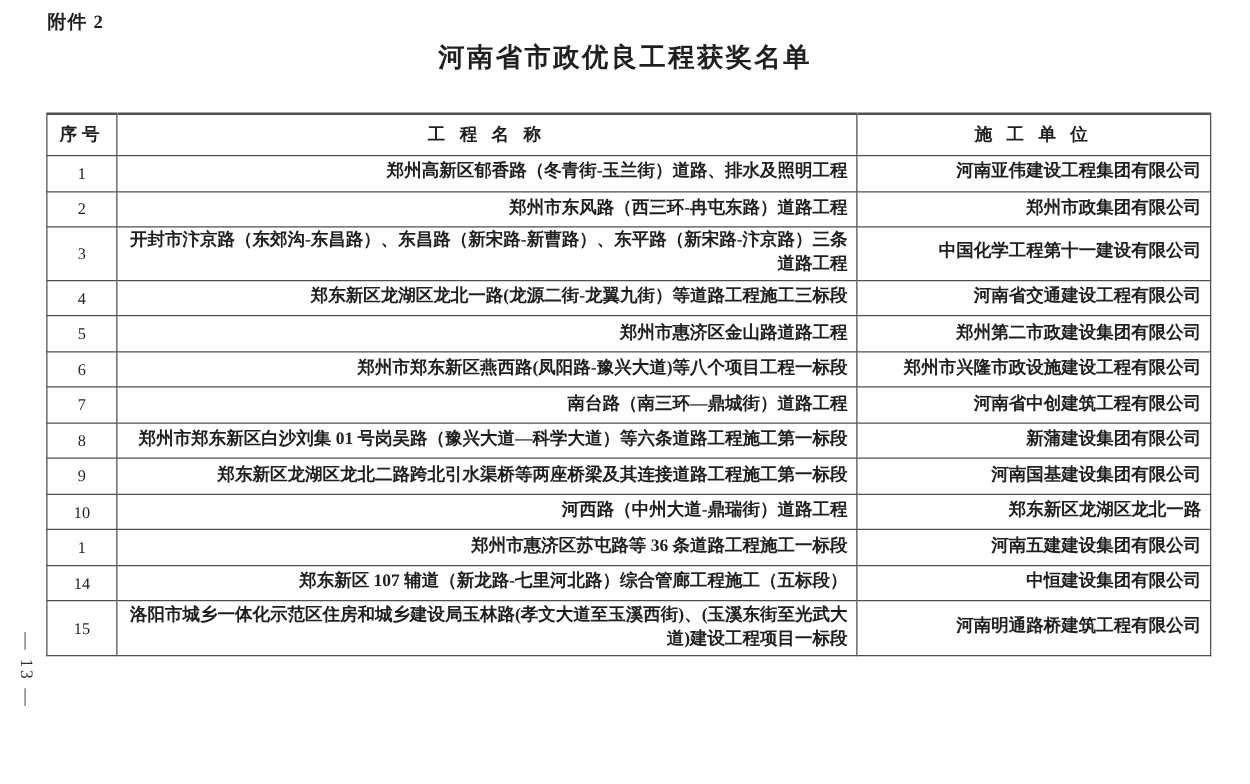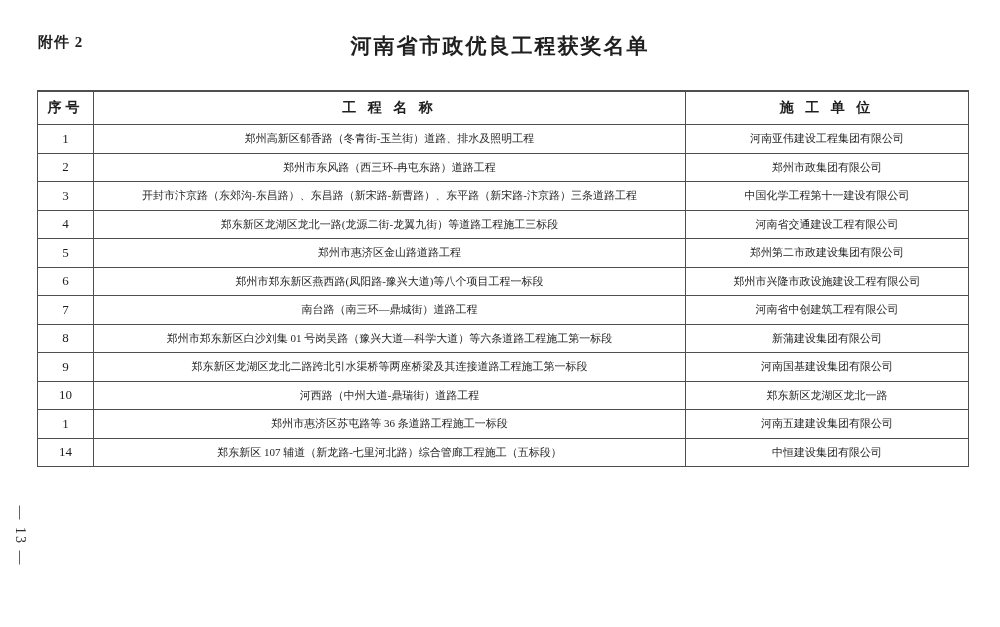--- a/index.html
+++ b/index.html
@@ -7,21 +7,21 @@
     position:relative;
     width:1000px; height:627px;
     margin:0 auto;
     background:#ffffff;
     font-family:"Liberation Serif","DejaVu Serif",serif;
     color:#1f1f1f;
     overflow:hidden;
   }
   .attachment {
     position:absolute; left:38px; top:8px;
-    font-size:15px; font-weight:600; letter-spacing:1px;margin-top:25px;
+    font-size:15px; font-weight:600; letter-spacing:1px;
   }
   .title {
     position:absolute; left:0; right:0; top:32px;
     text-align:center;
     font-family:"Liberation Sans","DejaVu Sans",sans-serif;
     font-size:21px; font-weight:bold; letter-spacing:2px;
   }
   .page-number {
     position:absolute; left:-22px; top:528px;
     width:84px; text-align:center;
@@ -47,23 +47,24 @@
     text-align:center;
     border-top-width:2px;
   }
   td.seq {
     text-align:center;
     font-size:13px;
     font-family:"Liberation Serif","DejaVu Serif",serif;
   }
   td.project, td.unit {
     padding:2px 7px;
-    font-size:11px;
+    font-size:14px;
     line-height:1.35;
-    text-align:center;
+    text-align:right;
+    font-weight:bold;
   }
   tr.r { height:28.5px; }
   tr.r-tall { height:44px; }
 </style>
 </head>
 <body>
 
 <div class="page">
 
   <div class="attachment">附件 2</div>
@@ -139,16 +140,21 @@
       <tr class="r">
         <td class="seq">1</td>
         <td class="project">郑州市惠济区苏屯路等 36 条道路工程施工一标段</td>
         <td class="unit">河南五建建设集团有限公司</td>
       </tr>
       <tr class="r">
         <td class="seq">14</td>
         <td class="project">郑东新区 107 辅道（新龙路-七里河北路）综合管廊工程施工（五标段）</td>
         <td class="unit">中恒建设集团有限公司</td>
       </tr>
+      <tr class="r-tall">
+        <td class="seq">15</td>
+        <td class="project">洛阳市城乡一体化示范区住房和城乡建设局玉林路(孝文大道至玉溪西街)、(玉溪东街至光武大道)建设工程项目一标段</td>
+        <td class="unit">河南明通路桥建筑工程有限公司</td>
+      </tr>
     </tbody>
   </table>
 
 </div>
 
 </body></html>

